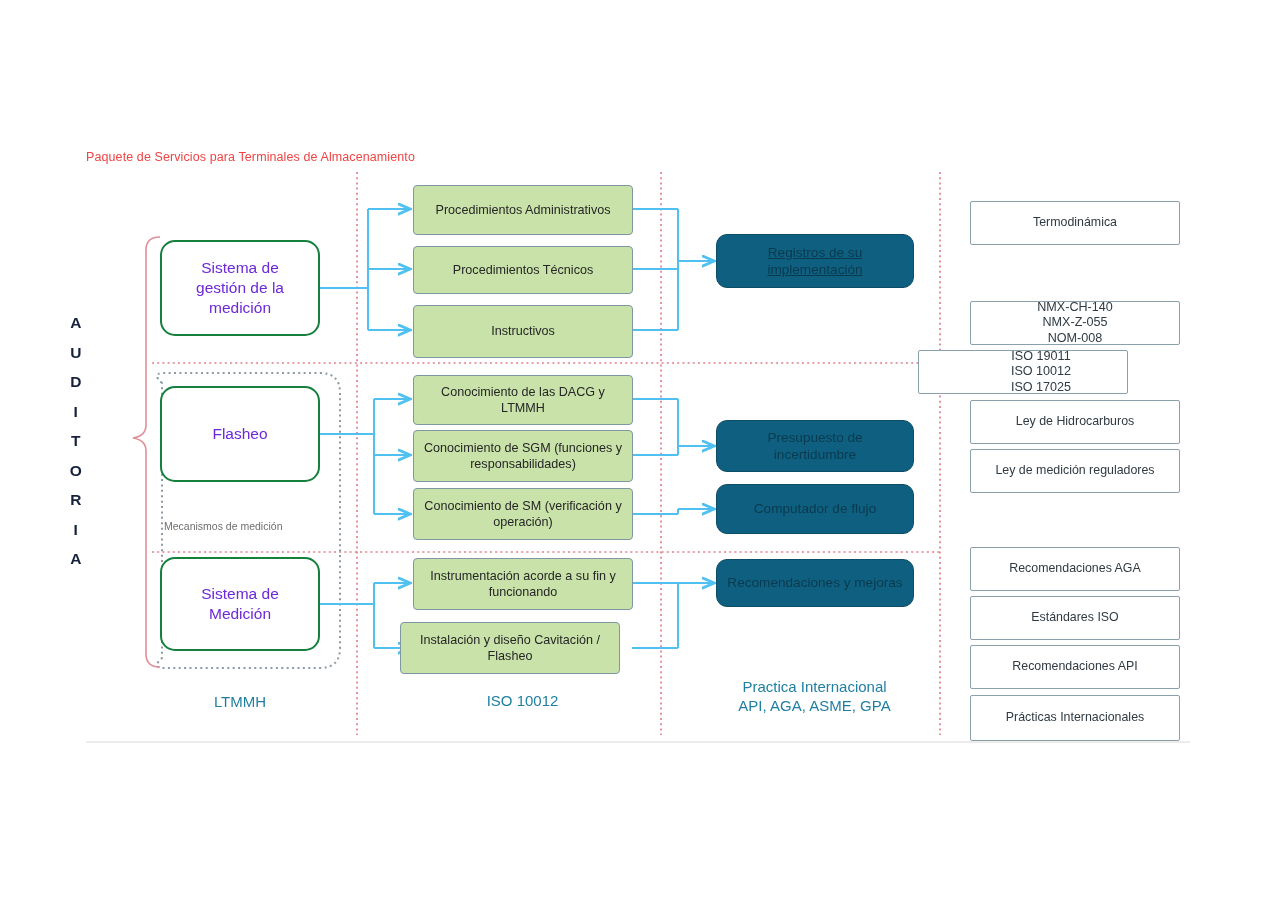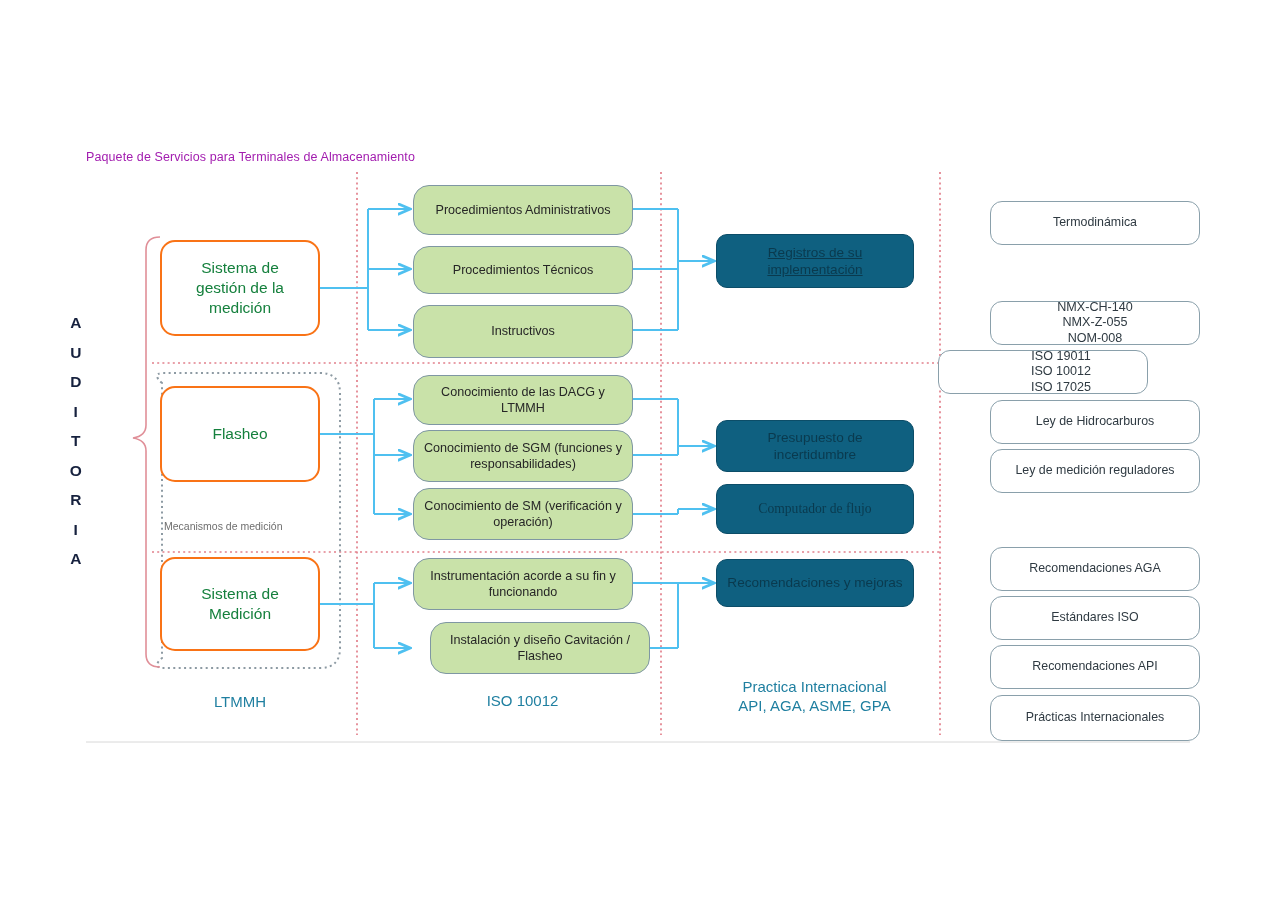--- a/index.html
+++ b/index.html
@@ -5,42 +5,42 @@
   html,body{margin:0;padding:0;background:#ffffff;}
   body{width:1279px;height:897px;position:relative;overflow:hidden;
        font-family:"Liberation Sans","DejaVu Sans",sans-serif;
        -webkit-font-smoothing:antialiased;}
 
   #canvas{position:absolute;left:0;top:0;width:1279px;height:897px;}
 
   .abs{position:absolute;box-sizing:border-box;}
 
   
-  #title{left:86px;top:150px;font-size:12.5px;color:#a21caf;letter-spacing:.1px;white-space:nowrap;}
+  #title{left:86px;top:150px;font-size:12.5px;color:#ef4444;letter-spacing:.1px;white-space:nowrap;}
 
   
   #auditoria{left:58px;top:308px;width:36px;text-align:center;
              font-size:15.5px;font-weight:bold;color:#16213e;line-height:29.5px;letter-spacing:.5px;}
   #auditoria span{display:block;}
 
   
   .rbox{border:1.6px solid #7f97a3;border-radius:13px;background:#ffffff;
         display:flex;align-items:center;justify-content:center;text-align:center;
         color:#2b2b2b;line-height:1.28;padding:2px 6px;}
 
-  .leftbox{border:2px solid #f97316;border-radius:15px;background:#fff;font-size:15.5px;color:#15803d;}
-
-  .greenbox{background:#c9e2a9;border:1.7px solid #7f97a3;border-radius:16px;
+  .leftbox{border:2px solid #15803d;border-radius:15px;background:#fff;font-size:15.5px;color:#6d28d9;}
+
+  .greenbox{background:#c9e2a9;border:1.7px solid #7f97a3;border-radius:4px;
             font-size:12.6px;color:#262626;}
 
   .tealbox{background:#0f6080;border:1.4px solid #0c4d68;border-radius:11px;
            color:#0a3a4e;font-size:13.6px;}
 
-  .whitebox{background:#ffffff;border:1.5px solid #8aa0ab;border-radius:12px;
-            font-size:12.4px;color:#2f3a42;margin-left:20px;}
+  .whitebox{background:#ffffff;border:1.5px solid #8aa0ab;border-radius:2px;
+            font-size:12.4px;color:#2f3a42;}
   .whitebox.overflow{overflow:visible;}
   .whitebox .multi{white-space:pre;line-height:1.22;font-size:12.6px;display:block;}
 
   
   .caption{color:#1f7fa0;font-size:15px;text-align:center;line-height:1.25;}
 
   
   #mecanismos{left:164px;top:520px;font-size:10.5px;color:#6e6e6e;white-space:nowrap;}
 
   svg{position:absolute;left:0;top:0;width:1279px;height:897px;overflow:visible;}
@@ -157,31 +157,31 @@
   <div class="abs rbox greenbox" style="left:413px;top:430px;width:220px;height:52px;">
     <span>Conocimiento de SGM (funciones y responsabilidades)</span>
   </div>
   <div class="abs rbox greenbox" style="left:413px;top:488px;width:220px;height:52px;">
     <span>Conocimiento de SM (verificación y operación)</span>
   </div>
 
   <div class="abs rbox greenbox" style="left:413px;top:558px;width:220px;height:52px;">
     <span>Instrumentación acorde a su fin y funcionando</span>
   </div>
-  <div class="abs rbox greenbox" style="left:430px;top:622px;width:220px;height:52px;">
+  <div class="abs rbox greenbox" style="left:400px;top:622px;width:220px;height:52px;">
     <span>Instalación y diseño Cavitación / Flasheo</span>
   </div>
 
   <div class="abs rbox tealbox" style="left:716px;top:234px;width:198px;height:54px;text-decoration:underline;">
     <span class="ml">Registros de su<br>implementación</span>
   </div>
   <div class="abs rbox tealbox" style="left:716px;top:420px;width:198px;height:52px;">
     <span class="ml">Presupuesto de<br>incertidumbre</span>
   </div>
-  <div class="abs rbox tealbox" style="left:716px;top:484px;width:198px;height:50px;font-family:Liberation Serif, serif;">
+  <div class="abs rbox tealbox" style="left:716px;top:484px;width:198px;height:50px;">
     <span>Computador de flujo</span>
   </div>
   <div class="abs rbox tealbox" style="left:716px;top:559px;width:198px;height:48px;">
     <span>Recomendaciones y mejoras</span>
   </div>
 
   <div class="abs rbox whitebox" style="left:970px;top:201px;width:210px;height:44px;">
     <span>Termodinámica</span>
   </div>
   <div class="abs rbox whitebox overflow" style="left:970px;top:301px;width:210px;height:44px;">

